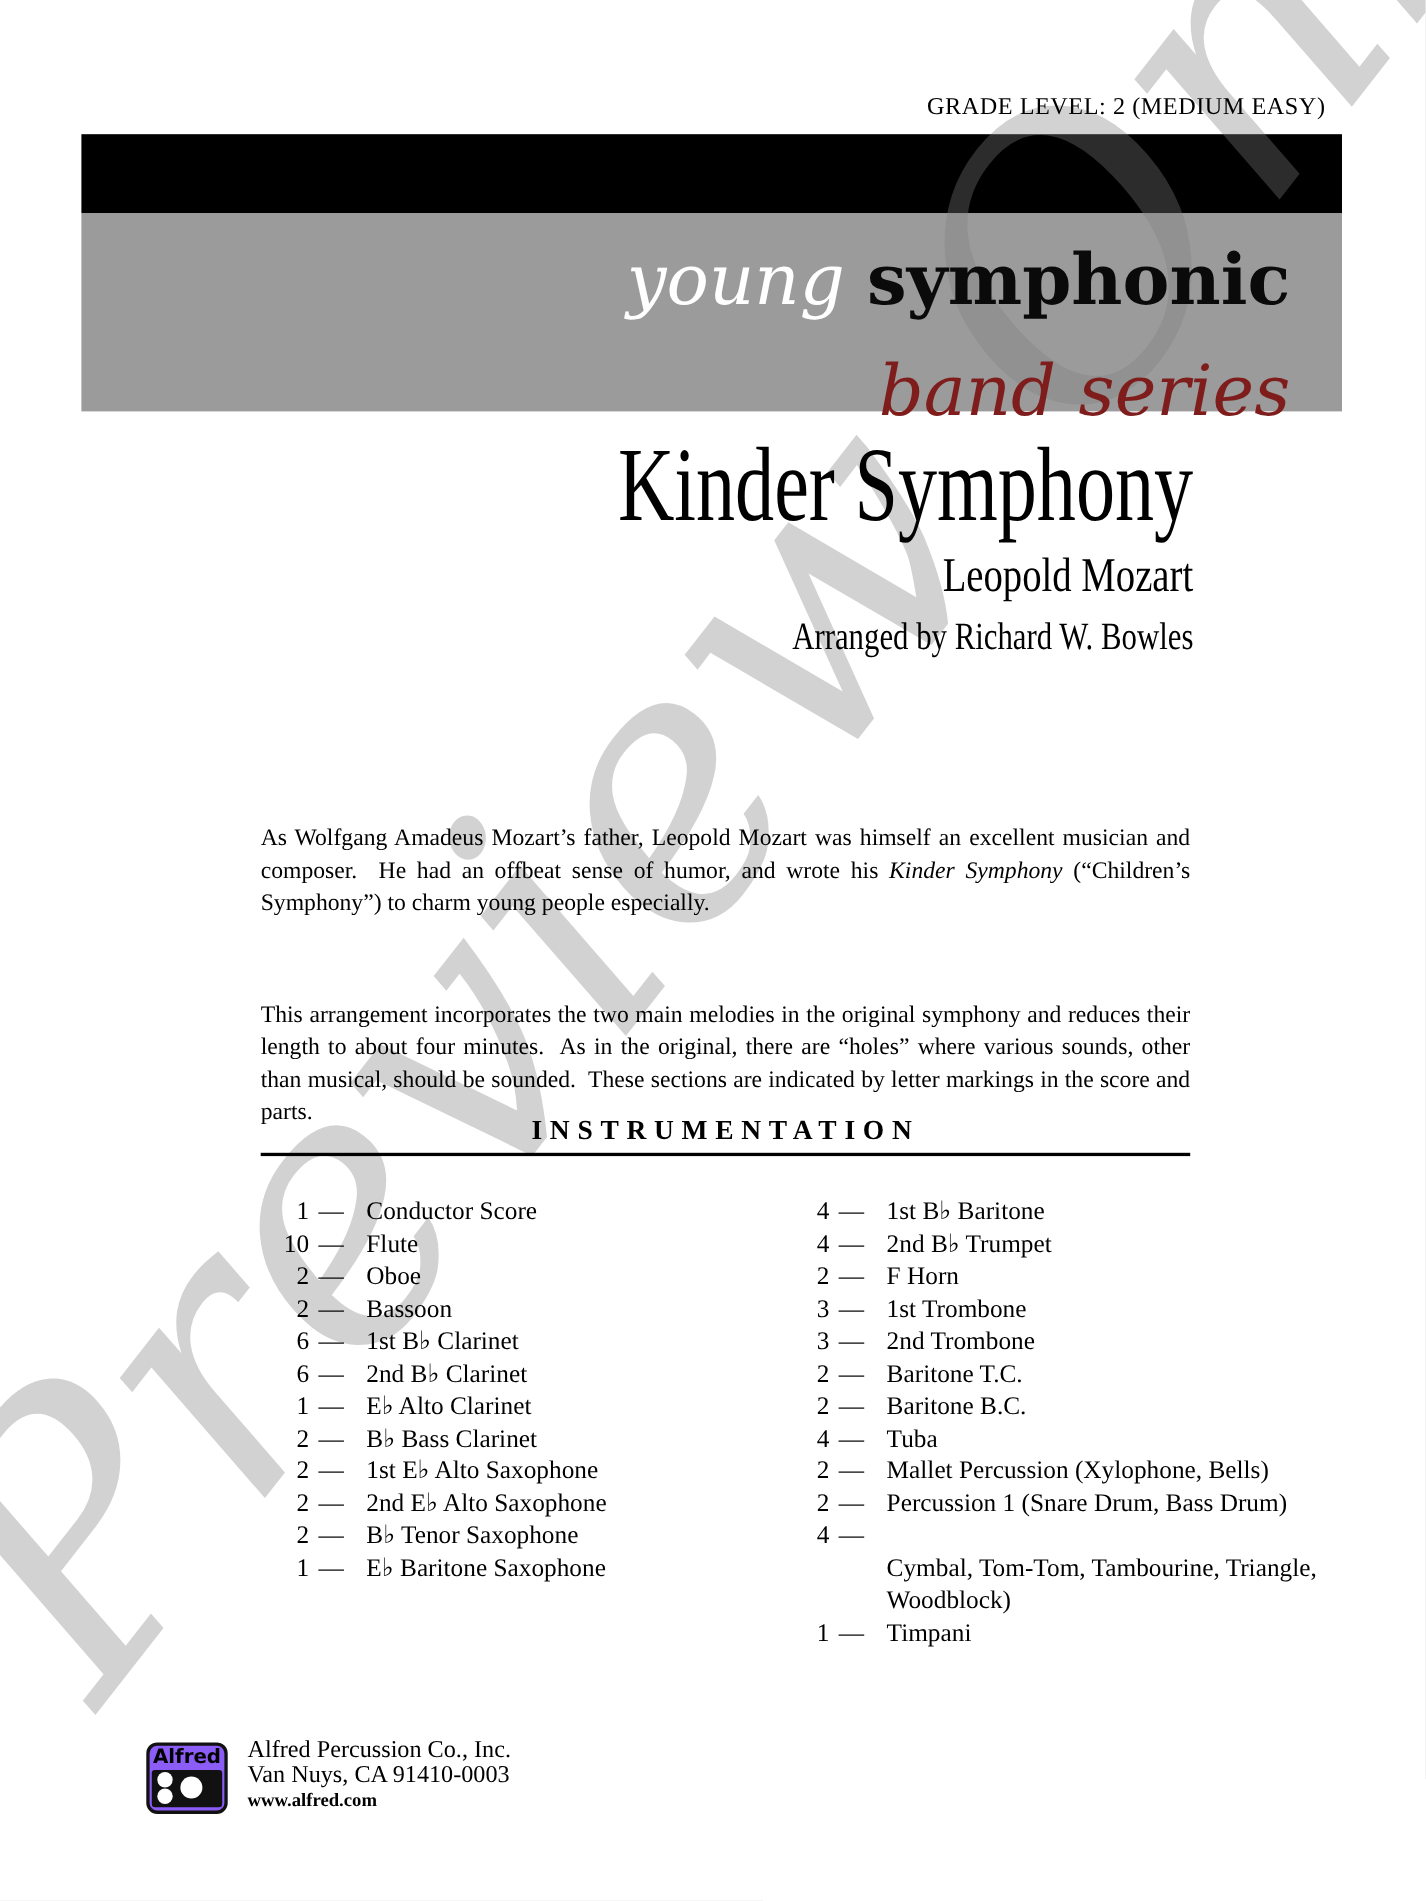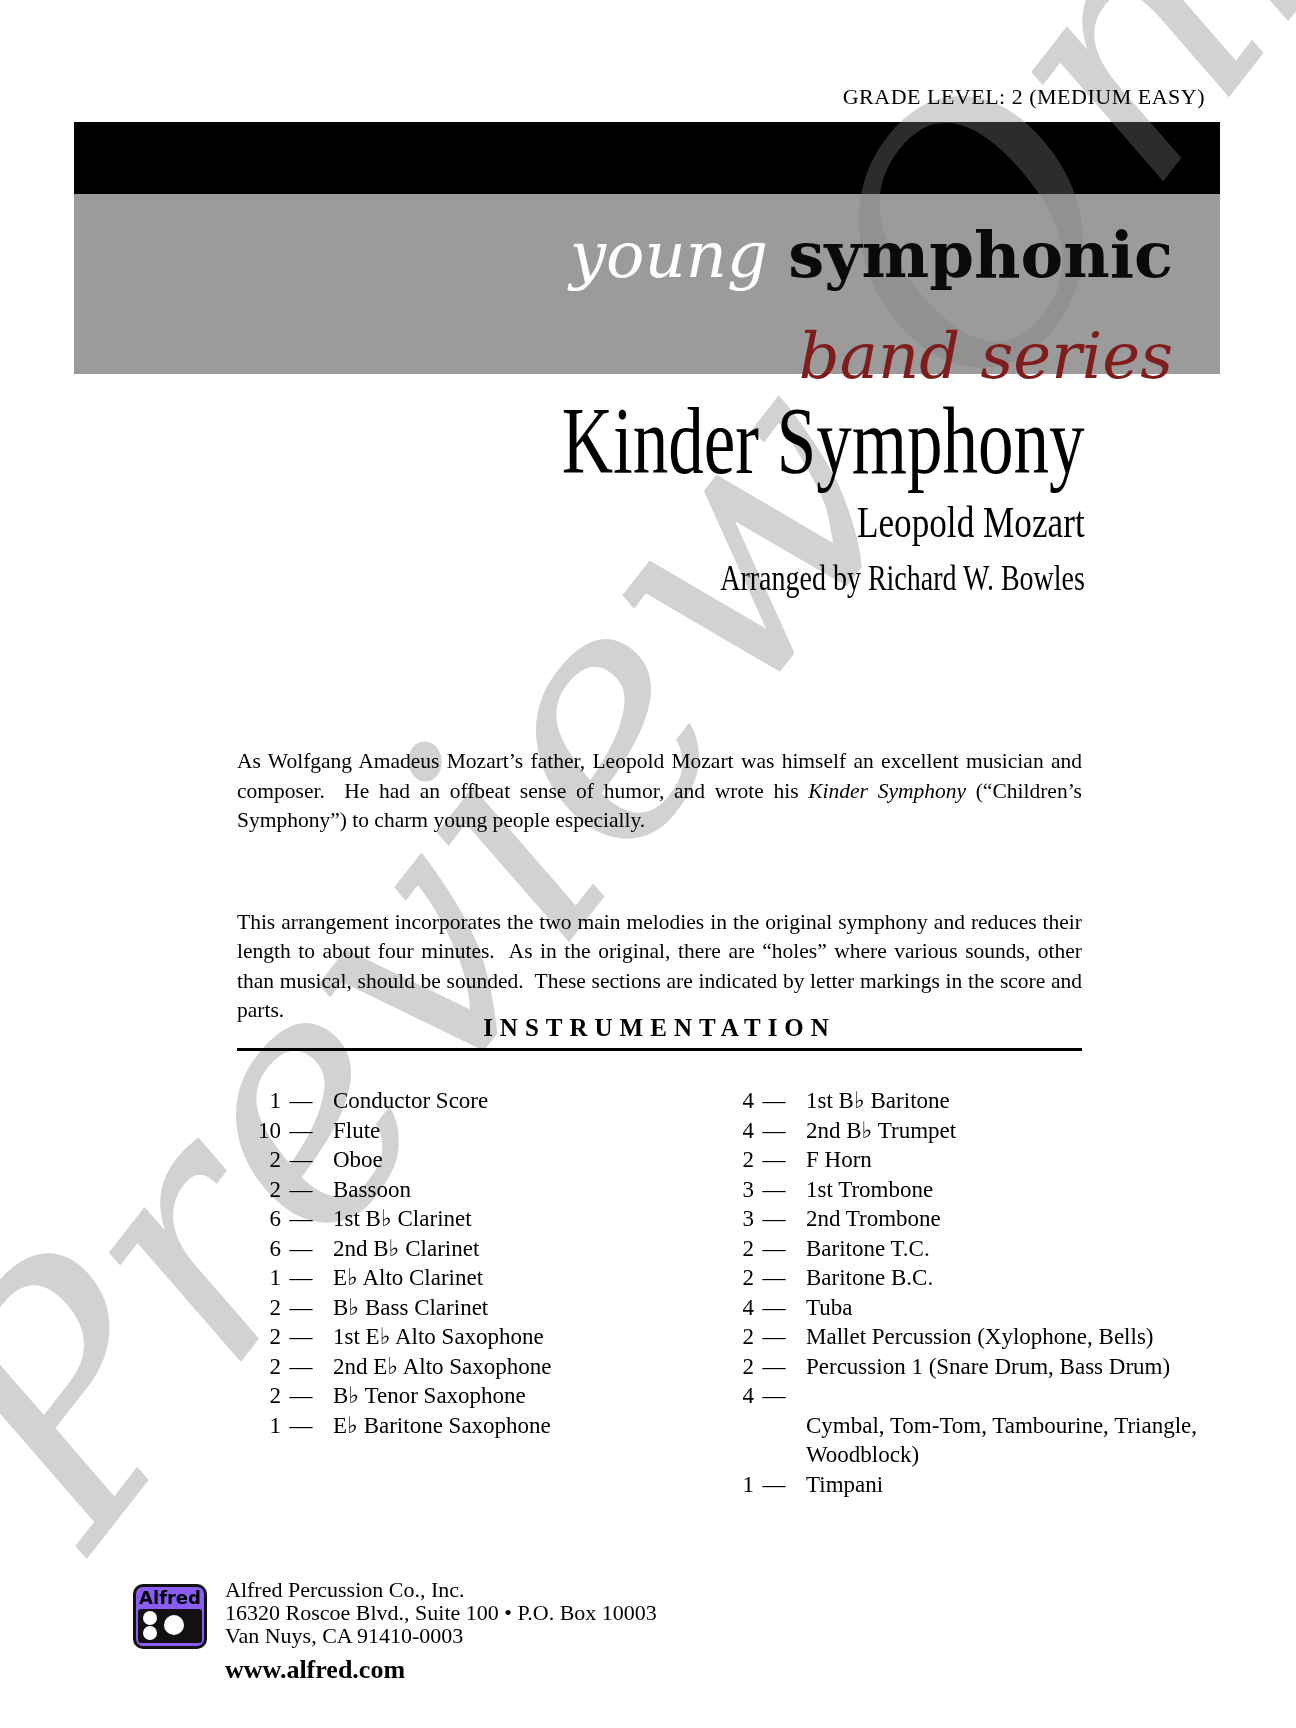--- a/index.html
+++ b/index.html
@@ -102,21 +102,21 @@
   }
   .logo-glyph .c1,.logo-glyph .c2,.logo-glyph .c3{
     position:absolute; background:#fff; border-radius:50%;
   }
   .c1{width:14px; height:14px; left:5px; top:2px;}
   .c2{width:14px; height:14px; left:5px; top:17px;}
   .c3{width:20px; height:20px; left:26px; top:6px;}
   .address{
     left:225px; top:1578px; font-size:22px; line-height:23px;
   }
-  .website{font-weight:bold; margin-top:11px; font-size:26px;}
+  .website{font-weight:bold; margin-top:1px; font-size:17px;}
 </style>
 </head>
 <body>
 
 <div class="page">
 
   <div class="bar bar-black"></div>
   <div class="bar bar-gray"></div>
 
   <div class="watermark">Preview Only</div>
@@ -306,18 +306,17 @@
   <div class="txt logo">
     <div class="logo-name">Alfred</div>
     <div class="logo-glyph">
       <span class="c1"></span>
       <span class="c2"></span>
       <span class="c3"></span>
     </div>
   </div>
   <div class="txt address">
     <div>Alfred Percussion Co., Inc.</div>
-    <div>16320 Roscoe Blvd., Suite 100 • P.O. Box 10003</div>
     <div>Van Nuys, CA 91410-0003</div>
     <div class="website">www.alfred.com</div>
   </div>
 
 </div>
 
 </body></html>

